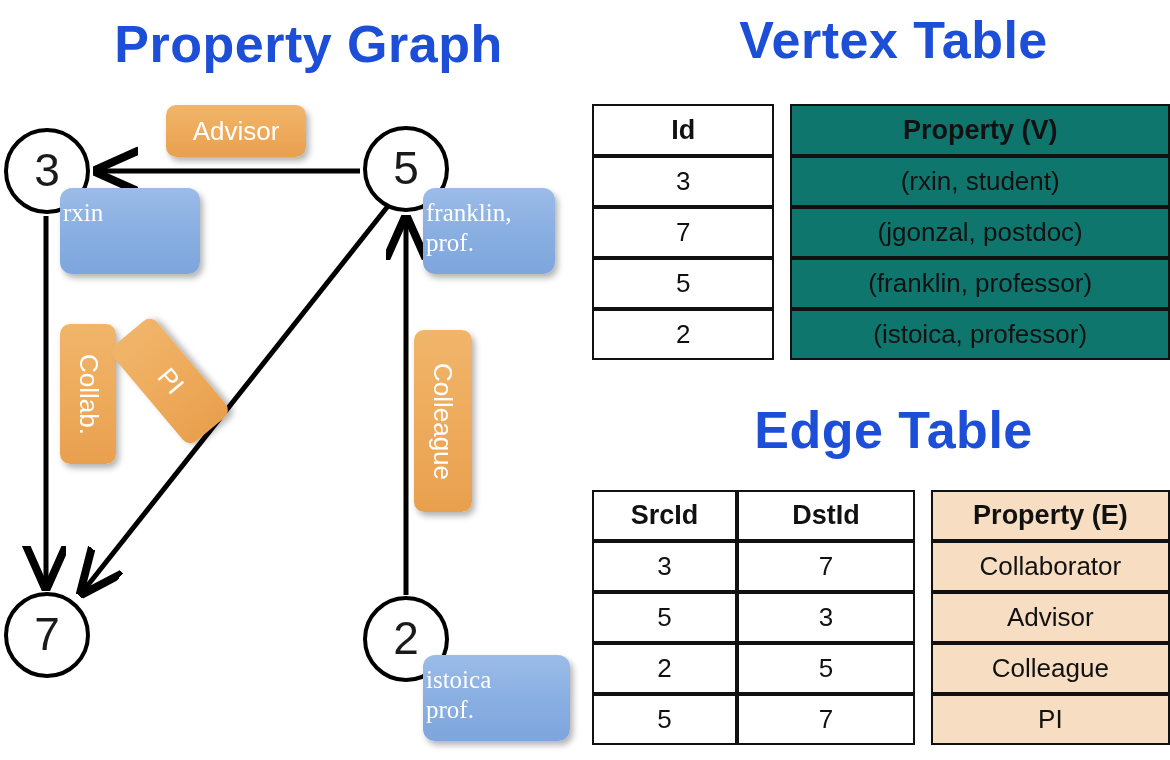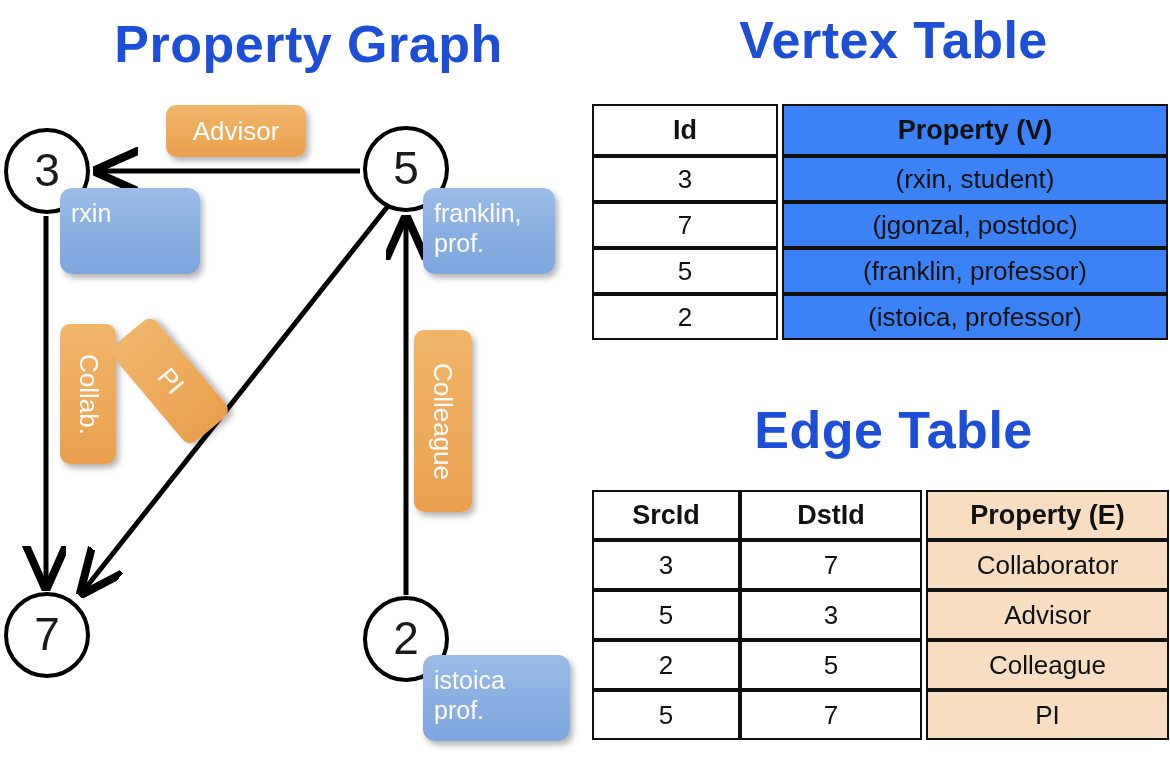--- a/index.html
+++ b/index.html
@@ -70,25 +70,25 @@
   #node-7 { left: 4px;   top: 592px; }
   #node-2 { left: 363px; top: 596px; }
 
   
   .prop-box {
     position: absolute;
     border-radius: 12px;
     background: linear-gradient(180deg, #9cbce8 0%, #8bb0e2 45%, #7ea6dd 100%);
     box-shadow: 3px 4px 6px rgba(0,0,0,0.30);
     color: #ffffff;
-    font-family: Liberation Sans, sans-serif;
+    font-family: Liberation Serif, serif;
     font-weight: 300;
     font-size: 25px;
     line-height: 30px;
-    padding: 10px 0 10px 11px;
+    padding: 10px 0 10px 3px;
     box-sizing: border-box;
     z-index: 4;
   }
   #prop-box-3 { left: 60px;  top: 188px; width: 140px; height: 86px; }
   #prop-box-5 { left: 423px; top: 188px; width: 132px; height: 86px; }
   #prop-box-7 { left: 60px;  top: 655px; width: 140px; height: 86px; }
   #prop-box-2 { left: 423px; top: 655px; width: 147px; height: 86px; }
 
   
   .edge-label {
@@ -135,34 +135,34 @@
     border-spacing: 0;
     font-family: "Liberation Sans", sans-serif;
     font-weight: 300;
   }
   .data-table td, .data-table th {
     border: 2px solid #111;
     text-align: center;
     font-weight: 300;
     font-size: 26px;
     color: #111;
-    padding: 0;
+    padding: 8px;
     height: 46px;
     box-sizing: border-box;
   }
   .data-table th {
     font-weight: bold;
     font-size: 27px;
     height: 52px;
   }
   .col-gap { border: none !important; width: 4px; padding: 0; background: #fff; height: auto; }
 
   #vertex-table { left: 592px; top: 104px; }
   #vertex-table .c-id   { width: 186px; background: #ffffff; }
-  #vertex-table .c-prop { width: 386px; background: #3b82f6; }
+  #vertex-table .c-prop { width: 386px; background: #0f766e; }
 
   #edge-table { left: 592px; top: 490px; }
   #edge-table .c-src  { width: 148px; background: #ffffff; margin-top: 36px; }
   #edge-table .c-dst  { width: 182px; background: #ffffff; }
   #edge-table .c-prop { width: 243px; background: #f7ddc2; }
   #edge-table td, #edge-table th { height: 50px; }
 </style>
 </head>
 <body>
 

